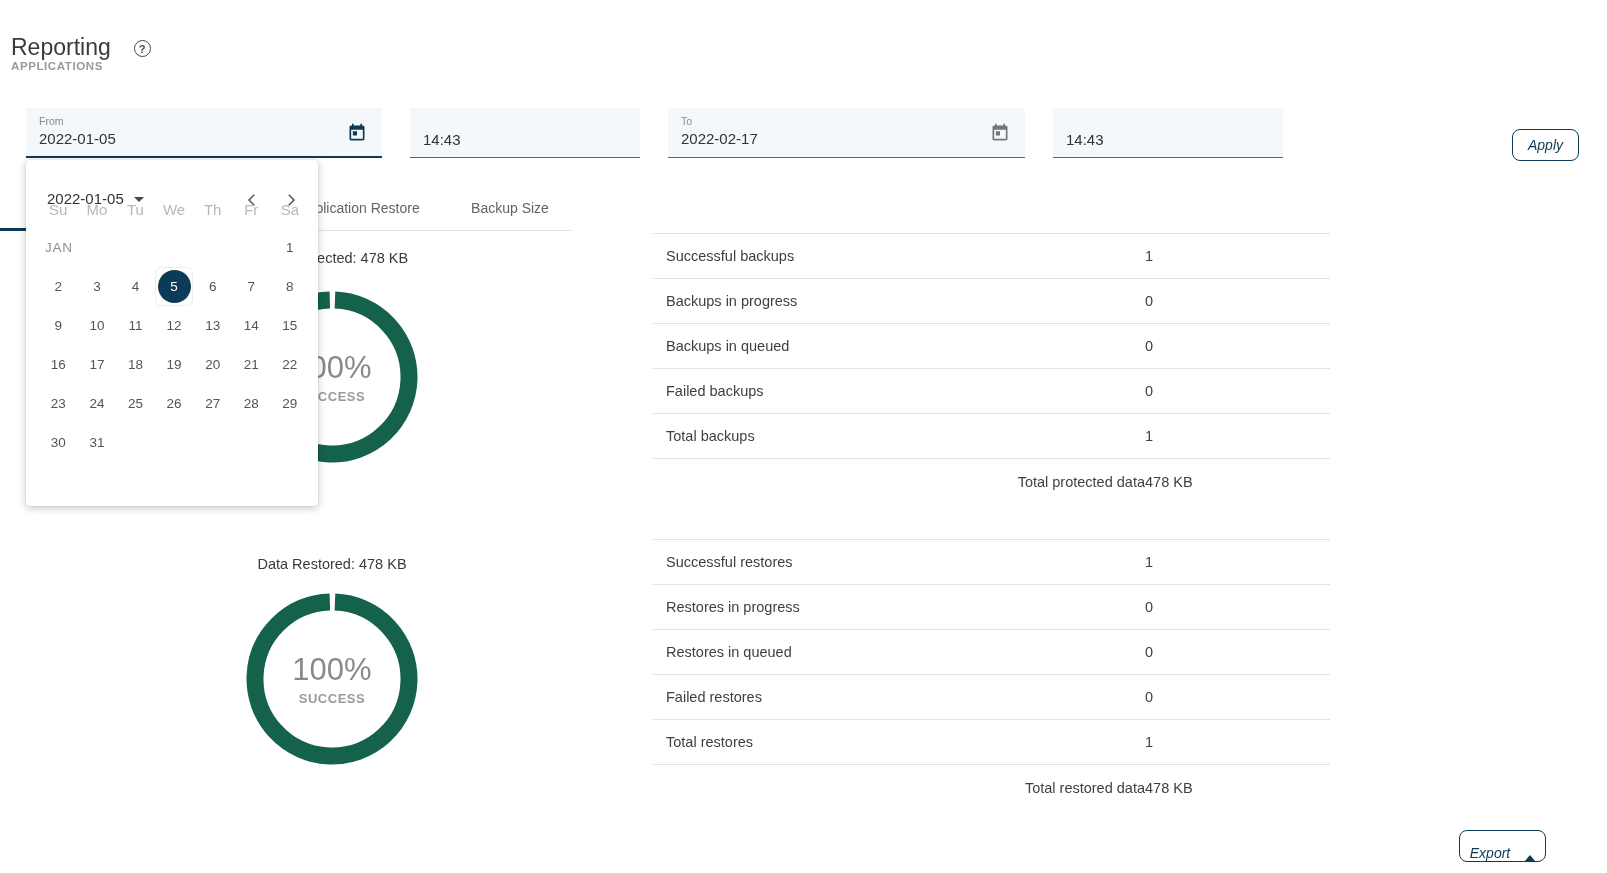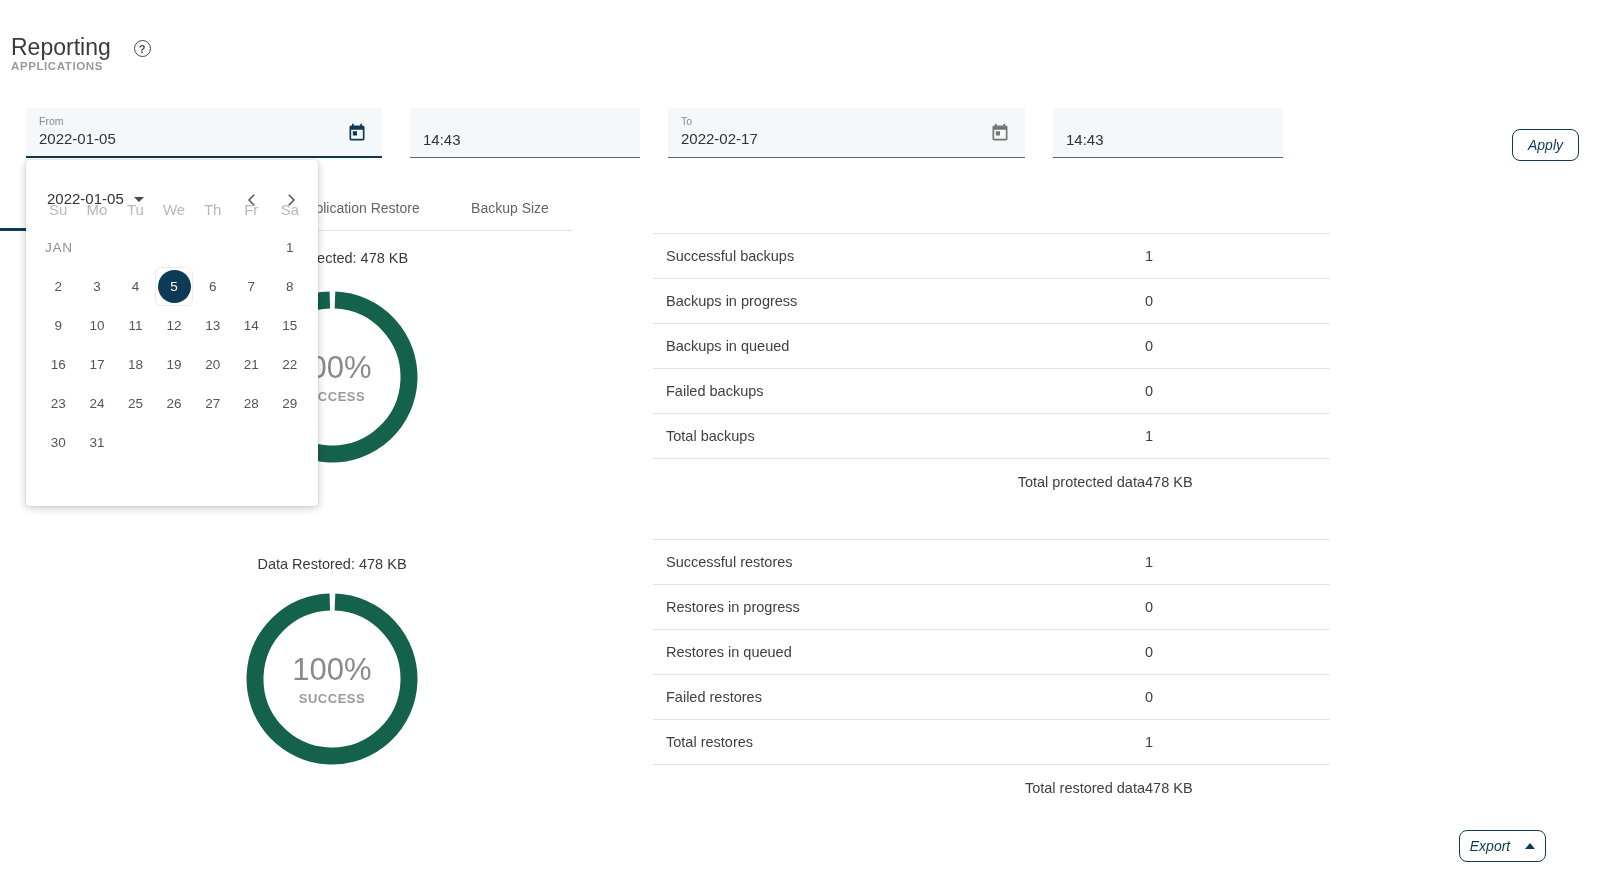--- a/index.html
+++ b/index.html
@@ -18,21 +18,21 @@
   .date-field { width:356px; }
   .from-field { left:26px; border-bottom:2px solid #0d3a56; }
   .to-field   { left:668px; width:357px; border-bottom:1px solid #5f6368; }
   .cal-icon { position:absolute; right:15px; top:15px; }
   .time-field { width:230px; border-bottom:1px solid #5f6368; display:flex; align-items:flex-end; }
   .time-field .fvalue { padding:0 0 9px 13px; }
   .time-1 { left:410px; }
   .time-2 { left:1053px; }
   .btn { position:absolute; background:#fff; border:1.5px solid #0d3a56; border-radius:8px; color:#0d3a56; font-size:14px; font-weight:500; display:flex; align-items:center; justify-content:center; cursor:pointer; font-family:"Liberation Sans",sans-serif;font-style:italic; }
   .apply-btn { left:1512px; top:129px; width:67px; height:32px; }
-  .export-btn { left:1459px; top:830px; width:87px; height:32px; gap:15px; }
+  .export-btn { left:1459px; top:830px; width:87px; height:32px; gap:15px;align-items:flex-end; }
   .caret-up { width:0; height:0; border-left:5px solid transparent; border-right:5px solid transparent; border-bottom:6px solid #0d3a56; }
 
   
   .tabs { position:absolute; left:0; top:185px; width:572px; height:46px; display:flex; border-bottom:1px solid #e3e3e3; }
   .tab { display:flex; align-items:center; justify-content:center; font-size:14px; color:#646464; position:relative; cursor:pointer; }
   .tab-0 { width:270px; } .tab-1 { width:178px; } .tab-2 { width:124px; }
   .tab.active::after { content:""; position:absolute; left:0; right:0; bottom:-1px; height:3px; background:#0d3a56; }
 
   
   .datepicker { position:absolute; left:26px; top:160px; width:292px; height:346px; background:#fff; border-radius:4px; box-shadow:0 2px 8px rgba(0,0,0,.22), 0 0 2px rgba(0,0,0,.12); z-index:20; }

